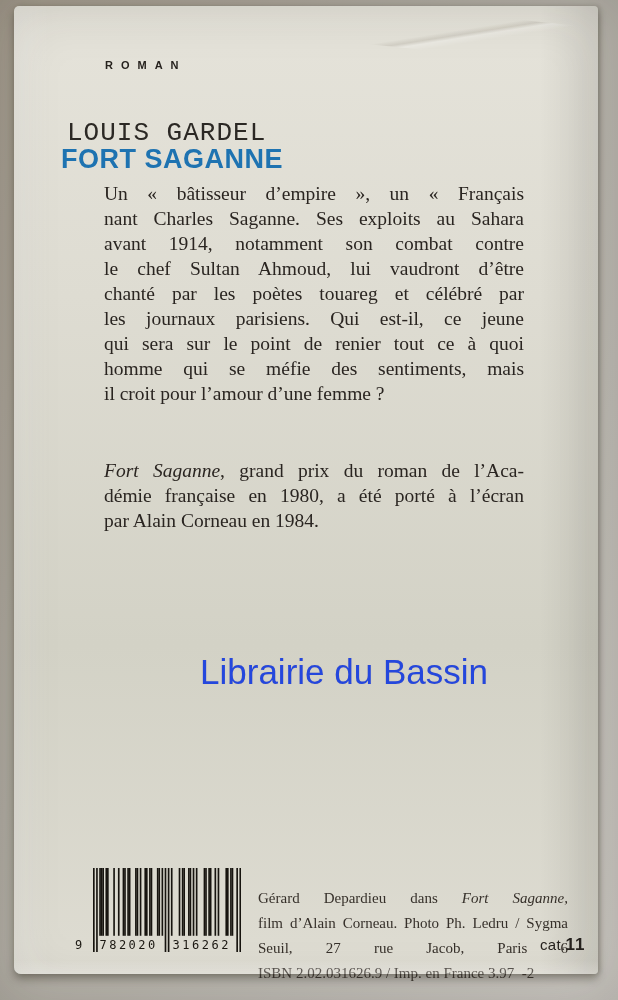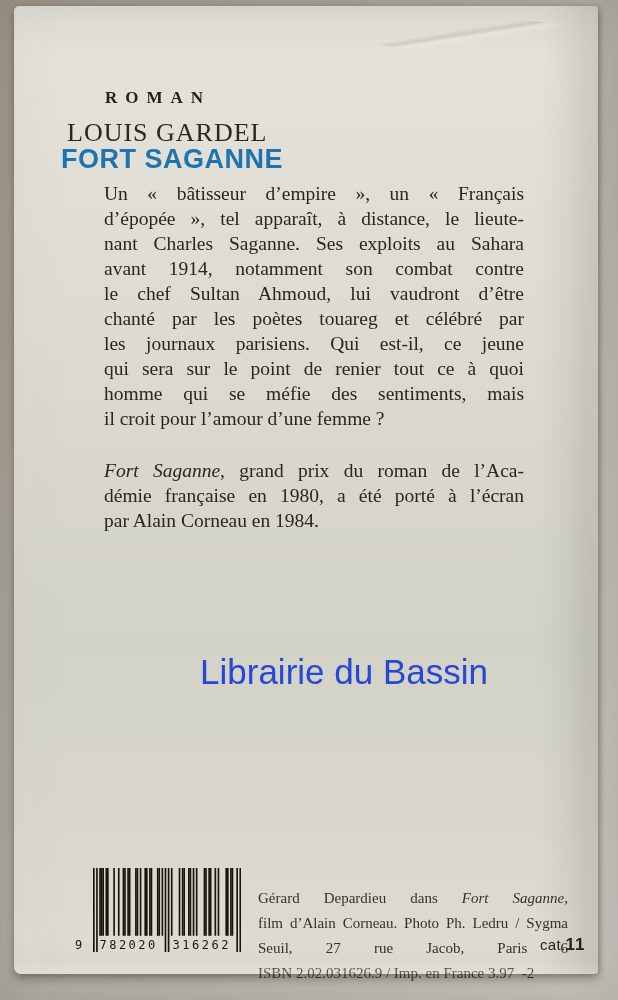--- a/index.html
+++ b/index.html
@@ -27,26 +27,26 @@
     background:linear-gradient(165deg, rgba(0,0,0,0) 46%, rgba(120,110,95,.16) 50%, rgba(255,255,255,.25) 53%, rgba(0,0,0,0) 58%);
     transform:rotate(6deg);pointer-events:none;
   }
   .book::after{ 
     content:"";position:absolute;left:0;bottom:0;width:100%;height:14px;
     background:linear-gradient(to bottom, rgba(0,0,0,0), rgba(255,255,255,.28));
     border-radius:0 0 4px 7px;pointer-events:none;
   }
   .roman{
     position:absolute;left:91px;top:53px;
-    font-family:Liberation Serif, serif;
-    font-weight:bold;font-size:17px;letter-spacing:8px;color:#26221e;margin-top:29px;
+    font-family:Liberation Sans, sans-serif;
+    font-weight:bold;font-size:11px;letter-spacing:8px;color:#26221e;
   }
   .author{
     position:absolute;left:53px;top:112px;
-    font-family:Liberation Serif, serif;
+    font-family:Liberation Mono, monospace;
     font-size:26px;letter-spacing:1px;color:#2b2824;
   }
   .title{
     position:absolute;left:47px;top:138px;
     font-family:"Liberation Sans", sans-serif;
     font-weight:bold;font-size:27px;letter-spacing:0.5px;color:var(--title-blue);
   }
   .blurb{
     position:absolute;left:90px;width:420px;
     font-size:19.5px;line-height:25px;color:#2a2521;
@@ -89,21 +89,20 @@
   <div class="book">
 
     <div class="roman">ROMAN</div>
 
     <div class="author">LOUIS GARDEL</div>
 
     <div class="title">FORT SAGANNE</div>
 
     <div class="blurb blurb-1">
         <div class="jline">Un « bâtisseur d’empire », un « Français</div>
-        <div class="jline">d’épopée », tel apparaît, à distance, le lieute-</div>
         <div class="jline">nant Charles Saganne. Ses exploits au Sahara</div>
         <div class="jline">avant 1914, notamment son combat contre</div>
         <div class="jline">le chef Sultan Ahmoud, lui vaudront d’être</div>
         <div class="jline">chanté par les poètes touareg et célébré par</div>
         <div class="jline">les journaux parisiens. Qui est-il, ce jeune</div>
         <div class="jline">qui sera sur le point de renier tout ce à quoi</div>
         <div class="jline">homme qui se méfie des sentiments, mais</div>
         <div class="jline lastline">il croit pour l’amour d’une femme ?</div>
       </div>
 

